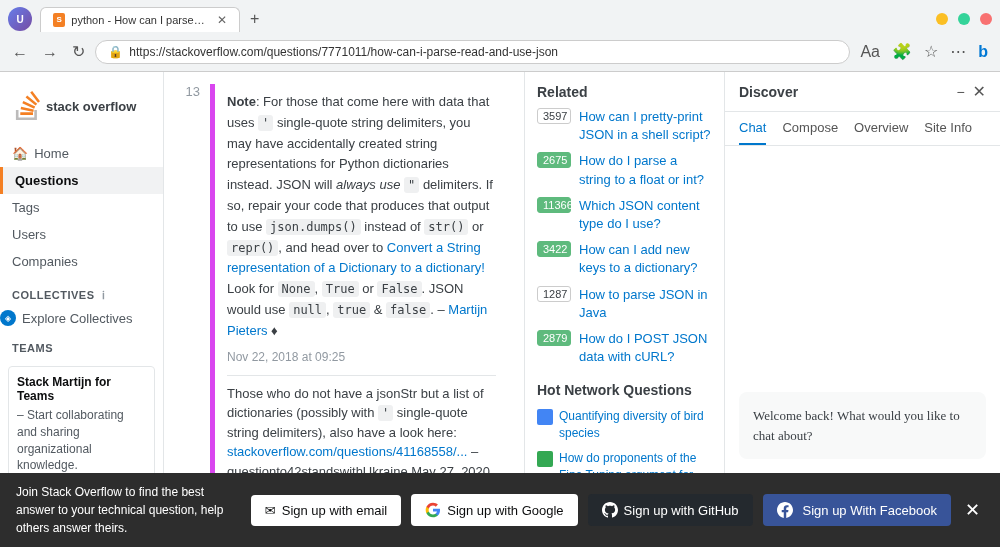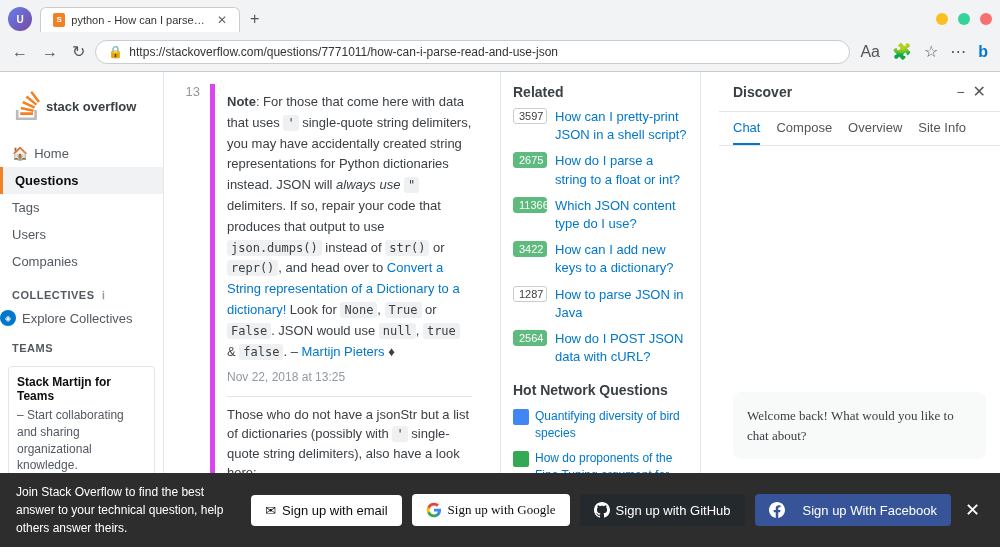--- a/index.html
+++ b/index.html
@@ -43,21 +43,21 @@
     
     .main-content { flex: 1; overflow-y: auto; padding: 12px 16px; }
     .note-box { border-left: 5px solid #d946ef; padding: 8px 12px; margin-bottom: 12px; font-size: 13px; color: #3b4045; line-height: 1.6; }
     .note-bold { font-weight: bold; }
     .code-inline { background: #eff0f1; padding: 1px 4px; border-radius: 3px; font-family: monospace; font-size: 12px; }
     .note-link { color: #0077cc; text-decoration: none; }
     .note-meta { font-size: 12px; color: #9199a1; margin-top: 6px; }
     .comment-box { border-top: 1px solid #e3e6e8; padding: 8px 0; font-size: 12px; color: #9199a1; cursor: pointer; }
 
     
-    .discover-panel { width: 300px; border-left: 1px solid #e3e6e8; background: #fff; flex-shrink: 0; display: flex; flex-direction: column; padding-left: 18px; }
+    .discover-panel { width: 276px; border-left: 1px solid #e3e6e8; background: #fff; flex-shrink: 0; display: flex; flex-direction: column; }
     .discover-header { display: flex; align-items: center; justify-content: space-between; padding: 10px 14px; border-bottom: 1px solid #e3e6e8; }
     .discover-title { font-size: 14px; font-weight: bold; color: #3b4045; }
     .discover-close { background: none; border: none; cursor: pointer; font-size: 16px; color: #555; }
     .discover-tabs { display: flex; border-bottom: 1px solid #e3e6e8; padding: 0 14px; gap: 16px; }
     .discover-tab { padding: 8px 0; font-size: 13px; color: #555; cursor: pointer; border-bottom: 2px solid transparent; }
     .discover-tab.active { color: #0077cc; border-bottom: 2px solid #0077cc; }
 
     .chat-area { flex: 1; overflow-y: auto; padding: 14px; display: flex; flex-direction: column; }
     .chat-welcome { margin-top: auto; background: #f8f9f9; border-radius: 8px; padding: 14px; color: #3b4045; font-size: 13px; line-height: 1.5; font-family: Liberation Serif, serif; }
     .chat-input-area { padding: 10px 14px; border-top: 1px solid #e3e6e8; }
@@ -67,23 +67,23 @@
     .chat-counter { font-size: 11px; color: #9199a1; text-align: right; margin-top: 4px; }
     .related-item { display: flex; gap: 8px; align-items: flex-start; margin-bottom: 8px; cursor: pointer; }
     .related-badge { background: #fff; border: 1px solid #ccc; border-radius: 3px; padding: 1px 5px; font-size: 11px; color: #3b4045; white-space: nowrap; min-width: 34px; text-align: center; }
     .related-badge.answered { background: #5eba7d; border-color: #5eba7d; color: white; }
     .related-link { font-size: 13px; color: #0077cc; line-height: 1.4; }
 
     
     .signup-banner { position: absolute; bottom: 0; left: 0; right: 0; background: #2d2d2d; padding: 10px 16px; display: flex; align-items: center; gap: 10px; z-index: 100; }
     .signup-banner-text { color: #fff; font-size: 12px; flex: 1; line-height: 1.5; }
     .signup-email-btn { background: #fff; color: #0c0d0e; border: none; border-radius: 4px; padding: 8px 14px; font-size: 13px; cursor: pointer; white-space: nowrap; display: flex; align-items: center; gap: 6px; }
-    .signup-google-btn { background: #fff; color: #0c0d0e; border: none; border-radius: 4px; padding: 8px 14px; font-size: 13px; cursor: pointer; white-space: nowrap; display: flex; align-items: center; gap: 6px; font-family: Liberation Serif, serif; }
+    .signup-google-btn { background: #fff; color: #0c0d0e; border: none; border-radius: 4px; padding: 8px 14px; font-size: 13px; cursor: pointer; white-space: nowrap; display: flex; align-items: center; gap: 6px; }
     .signup-github-btn { background: #24292e; color: #fff; border: none; border-radius: 4px; padding: 8px 14px; font-size: 13px; cursor: pointer; white-space: nowrap; display: flex; align-items: center; gap: 6px; }
-    .signup-fb-btn { background: #385499; color: #fff; border: none; border-radius: 4px; padding: 8px 14px; font-size: 13px; cursor: pointer; white-space: nowrap; display: flex; align-items: center; gap: 18px; }
+    .signup-fb-btn { background: #385499; color: #fff; border: none; border-radius: 4px; padding: 8px 14px; font-size: 13px; cursor: pointer; white-space: nowrap; display: flex; align-items: center; gap: 10px; }
     .signup-close-btn { background: none; border: none; color: #fff; font-size: 18px; cursor: pointer; padding: 4px; }
 
     
     .so-header { display: flex; align-items: center; padding: 0 12px; height: 40px; border-bottom: 1px solid #e3e6e8; gap: 12px; background: #fff; }
     .so-header-logo { display: flex; align-items: center; gap: 4px; }
 
     
     .hot-network-title { font-size: 14px; font-weight: bold; color: #3b4045; margin-bottom: 10px; }
     .hot-item { display: flex; gap: 6px; align-items: flex-start; margin-bottom: 8px; cursor: pointer; }
     .hot-item-icon { width: 16px; height: 16px; border-radius: 2px; flex-shrink: 0; margin-top: 1px; }
@@ -197,21 +197,21 @@
       </div>
 
     </div>
 
     <div class="main-content" style="padding-bottom:60px;">
 
       <div style="display:flex;gap:10px;margin-bottom:8px;">
         <span style="color:#9199a1;font-size:13px;min-width:20px;text-align:right;">13</span>
         <div class="note-box">
           <span class="note-bold">Note</span>: For those that come here with data that uses <span class="code-inline">'</span> single-quote string delimiters, you may have accidentally created string representations for Python dictionaries instead. JSON will <em>always use</em> <span class="code-inline">"</span> delimiters. If so, repair your code that produces that output to use <span class="code-inline">json.dumps()</span> instead of <span class="code-inline">str()</span> or <span class="code-inline">repr()</span>, and head over to <a class="note-link">Convert a String representation of a Dictionary to a dictionary!</a> Look for <span class="code-inline">None</span>, <span class="code-inline">True</span> or <span class="code-inline">False</span>. JSON would use <span class="code-inline">null</span>, <span class="code-inline">true</span> &amp; <span class="code-inline">false</span>. – <a class="note-link">Martijn Pieters</a> ♦
-          <div class="note-meta">Nov 22, 2018 at 13:25</div>
+          <div class="note-meta">Nov 22, 2018 at 09:25</div>
           <div style="margin-top:8px;font-size:13px;color:#3b4045;line-height:1.5;border-top:1px solid #e3e6e8;padding-top:8px;">
             Those who do not have a jsonStr but a list of dictionaries (possibly with <span class="code-inline">'</span> single-quote string delimiters), also have a look here: <a class="note-link">stackoverflow.com/questions/41168558/...</a> – questionto42standswithUkraine May 27, 2020 at 22:25
           </div>
           <div class="comment-box">Add a comment</div>
         </div>
       </div>
 
     </div>
 
     <div style="width:200px;border-left:1px solid #e3e6e8;overflow-y:auto;flex-shrink:0;padding:12px;">
@@ -233,21 +233,21 @@
             </div>
             <div class="related-item">
               <span class="related-badge answered">3422</span>
               <span class="related-link">How can I add new keys to a dictionary?</span>
             </div>
             <div class="related-item">
               <span class="related-badge ">1287</span>
               <span class="related-link">How to parse JSON in Java</span>
             </div>
             <div class="related-item">
-              <span class="related-badge answered">2564</span>
+              <span class="related-badge answered">2879</span>
               <span class="related-link">How do I POST JSON data with cURL?</span>
             </div>
           </div>
       </div>
 
       <div style="margin-top:16px;">
         <div class="hot-network-title">Hot Network Questions</div>
         <div id="hot-network-list">
             <div class="hot-item">
               <div class="hot-item-icon" style="background:#4285f4"></div>

